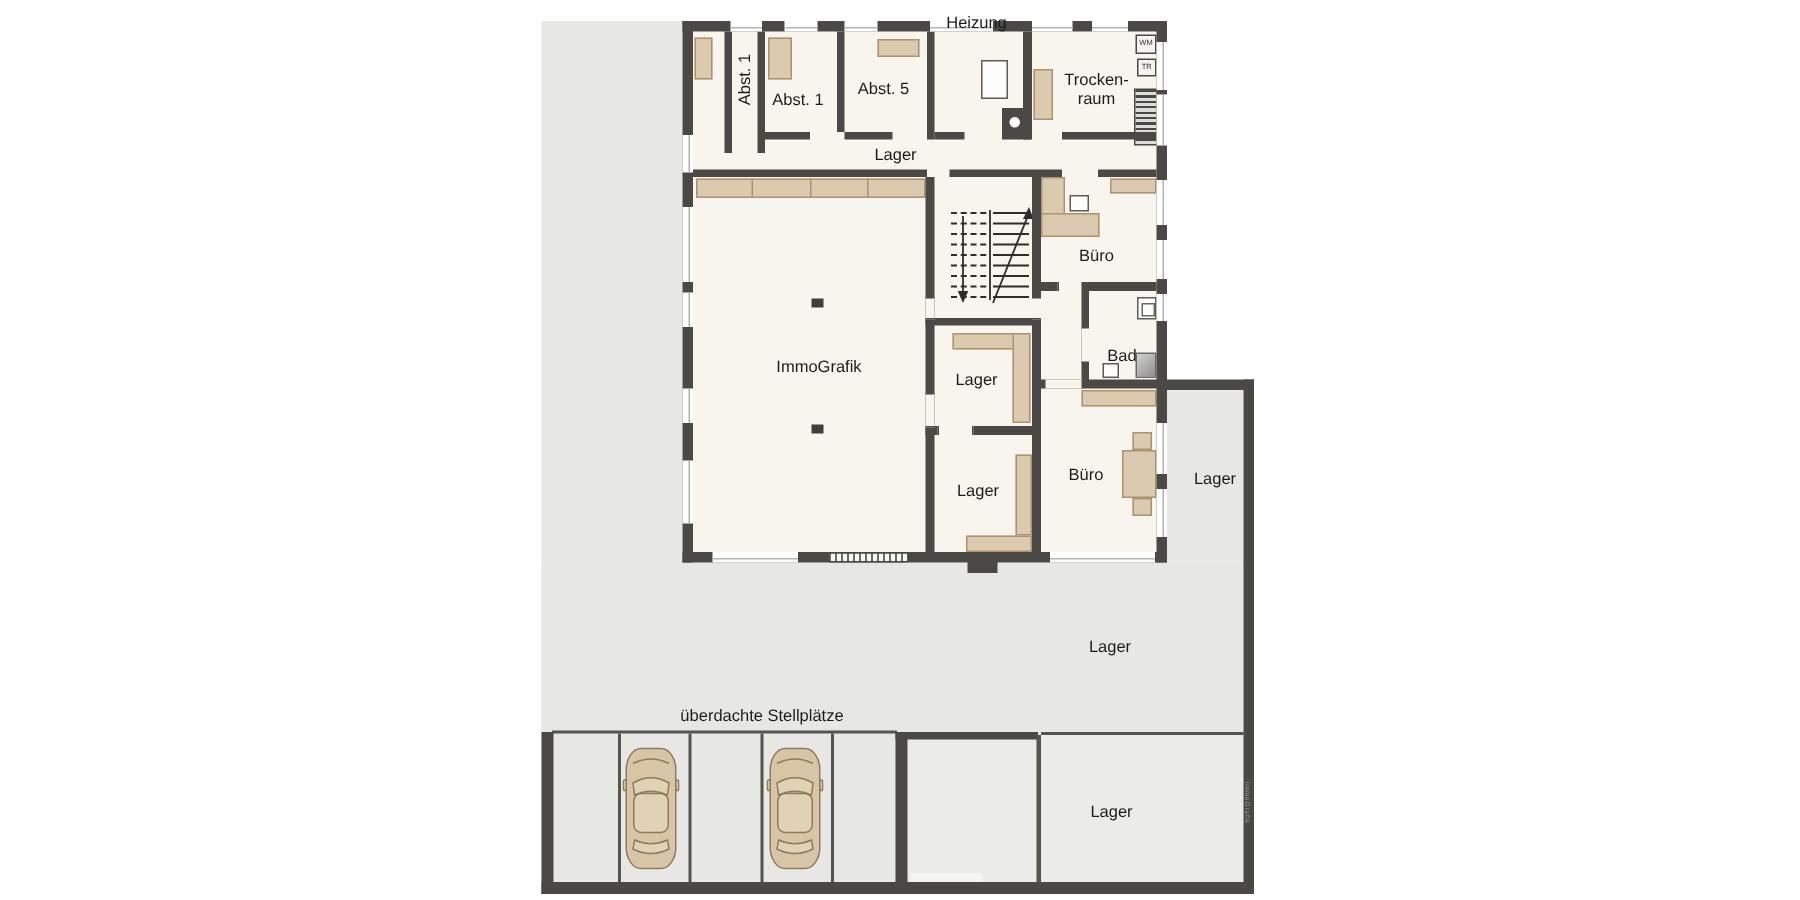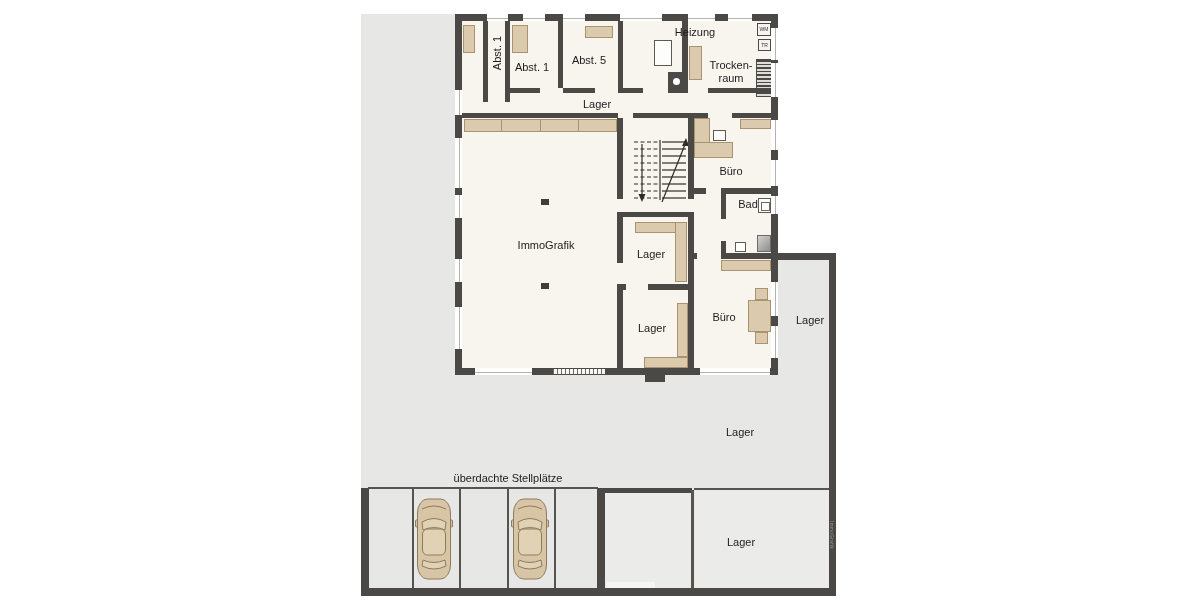--- a/index.html
+++ b/index.html
@@ -204,29 +204,29 @@
     <rect x="2.5" y="3" width="33" height="80" rx="10" ry="14" fill="#d8c5a6" stroke="#8d7b5e"></rect>
     <path d="M7,13 Q19,7 31,13" fill="none" stroke="#8d7b5e"></path>
     <path d="M7,26 Q19,19 31,26 L30,34 Q19,29 8,34 Z" fill="#e1d2b6" stroke="#8d7b5e"></path>
     <rect x="7.5" y="33" width="23" height="26" rx="5" fill="#e1d2b6" stroke="#8d7b5e"></rect>
     <path d="M8,64 Q19,69 30,64 L31,70 Q19,76 7,70 Z" fill="#e1d2b6" stroke="#8d7b5e"></path>
   </svg>
 
   <div class="lbl rot" style="left:497px;top:53px;">Abst. 1</div>
   <div class="lbl" style="left:532px;top:67px;">Abst. 1</div>
   <div class="lbl" style="left:589px;top:60px;">Abst. 5</div>
-  <div class="lbl" style="left:651px;top:32px;margin-left:44px;">Heizung</div>
-  <div class="lbl center" style="left:731px;top:72px;">
+  <div class="lbl" style="left:651px;top:16px;">Heizung</div>
+  <div class="lbl center" style="left:731px;top:60px;">
     <span style="display:block;">Trocken-</span>
     <span style="display:block;">raum</span>
   </div>
   <div class="lbl" style="left:597px;top:104px;">Lager</div>
   <div class="lbl" style="left:546px;top:245px;">ImmoGrafik</div>
   <div class="lbl" style="left:731px;top:171px;">Büro</div>
-  <div class="lbl" style="left:748px;top:204px;">Bad</div>
+  <div class="lbl" style="left:748px;top:238px;">Bad</div>
   <div class="lbl" style="left:651px;top:254px;">Lager</div>
   <div class="lbl" style="left:652px;top:328px;">Lager</div>
   <div class="lbl" style="left:724px;top:317px;">Büro</div>
   <div class="lbl" style="left:810px;top:320px;">Lager</div>
   <div class="lbl" style="left:740px;top:432px;">Lager</div>
   <div class="lbl" style="left:741px;top:542px;">Lager</div>
   <div class="lbl" style="left:508px;top:478px;">überdachte Stellplätze</div>
   <div class="watermark" style="left:829px;top:521px;">ImmoGrafik</div>
 
 </div>

